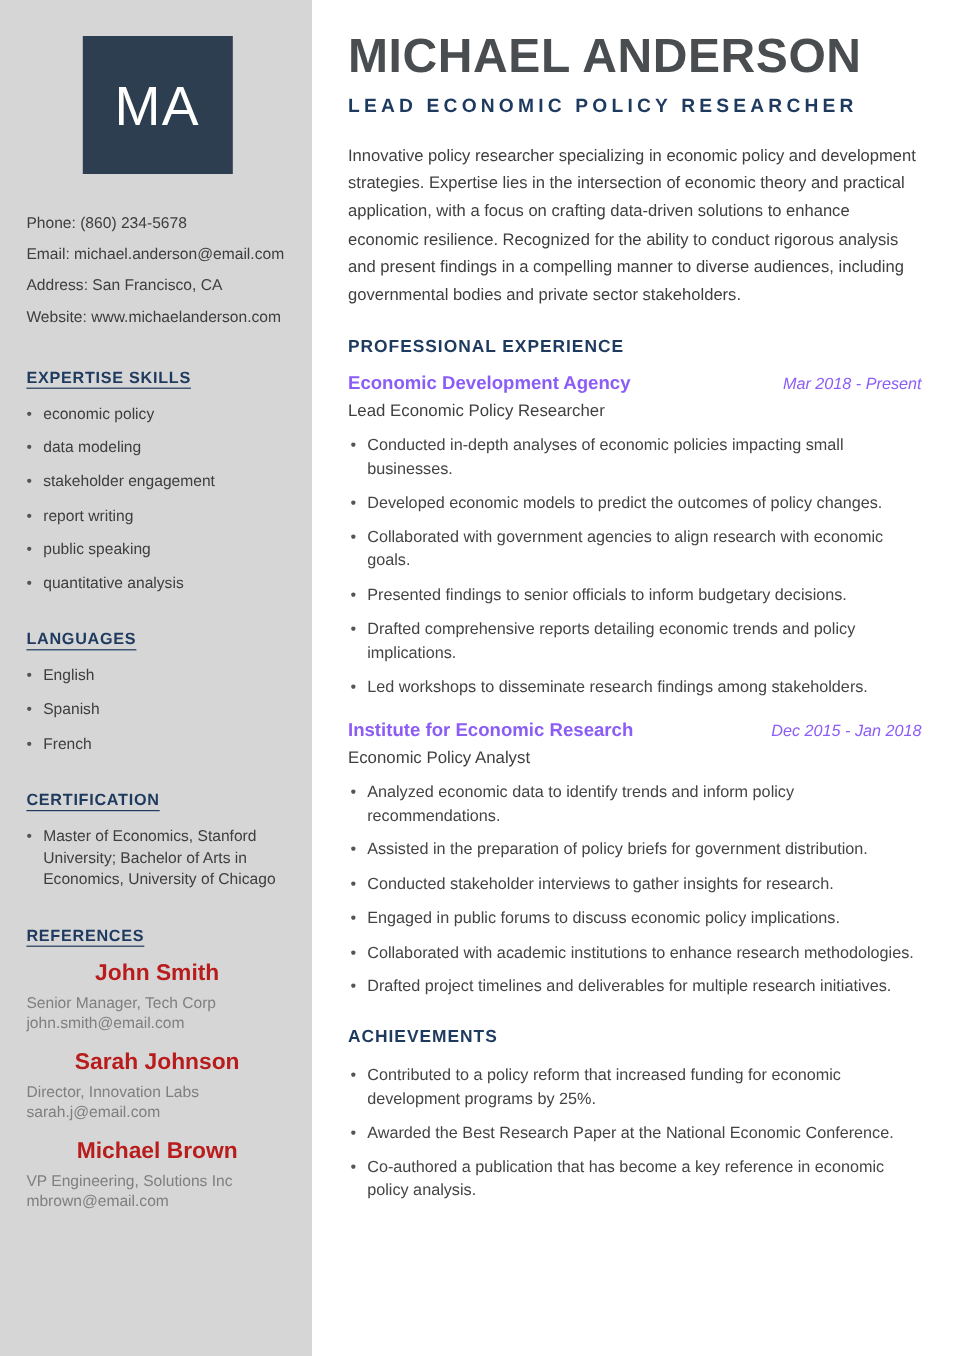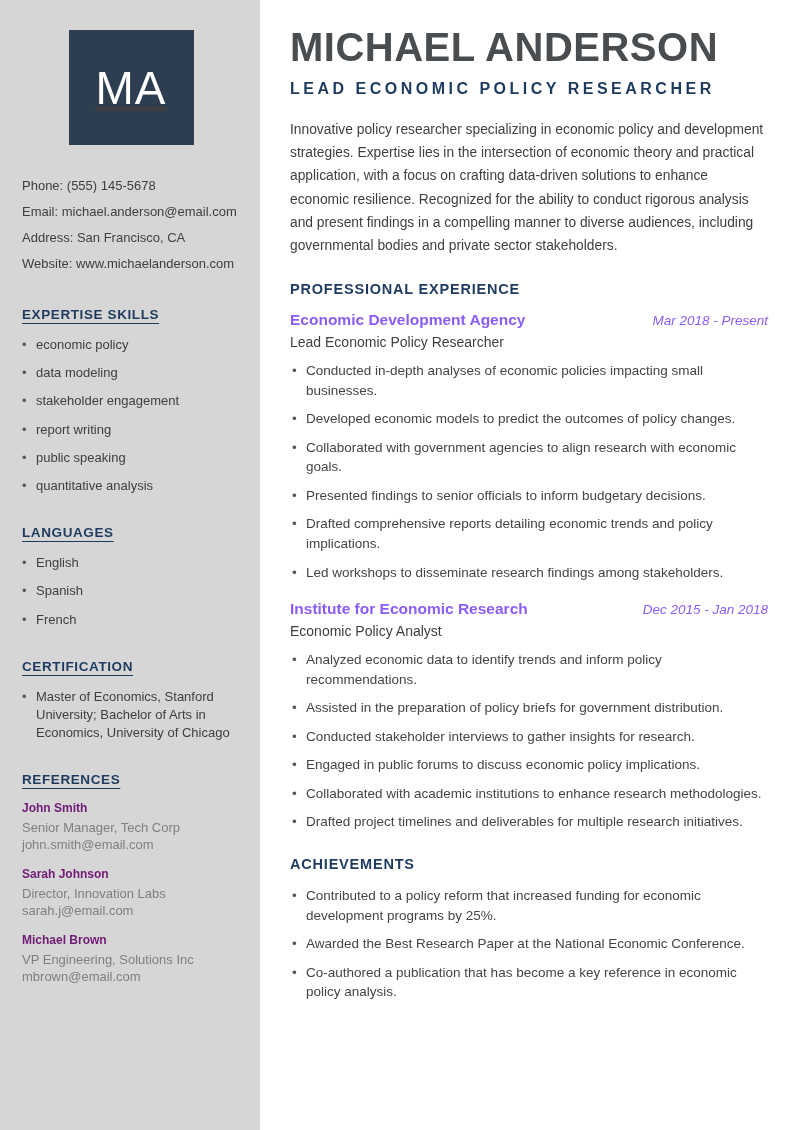--- a/index.html
+++ b/index.html
@@ -15,21 +15,21 @@
   
   .sidebar {
     width: 260px; flex-shrink: 0;
     background: #d6d6d6;
     padding: 30px 20px 20px 22px;
   }
   .avatar {
     width: 125px; height: 115px;
     background: #2d3e50;
     margin: 0 auto;
-    display: flex; align-items: center; justify-content: center; text-decoration: underline;
+    display: flex; align-items: center; justify-content: center;
   }
   .avatar span {
     color: #ffffff; font-size: 46px; font-weight: 400; letter-spacing: 1px;
   }
   .contact { margin-top: 28px; }
   .contact-line { font-size: 13px; color: #3e3e3e; line-height: 26px; }
 
   .side-heading {
     margin: 30px 0 14px 0;
     font-size: 13.5px; font-weight: bold; letter-spacing: 0.6px;
@@ -40,21 +40,21 @@
   .side-list li {
     position: relative; padding-left: 14px;
     font-size: 13px; color: #3e3e3e; line-height: 1.4;
     margin-bottom: 10px;
   }
   .side-list li::before {
     content: "•"; position: absolute; left: 0; top: 0; color: #555555;
   }
 
   .ref-entry { margin-bottom: 14px; }
-  .ref-name { font-size: 12px; font-weight: bold; color: #701a75; margin-bottom: 4px; }
+  .ref-name { font-size: 19px; font-weight: bold; color: #b91c1c; margin-bottom: 4px; text-align: center; }
   .ref-title, .ref-email { font-size: 13px; color: #7f7f7f; line-height: 17px; }
 
   
   .main { flex: 1; padding: 26px 32px 36px 30px; }
   .name {
     margin: 0; font-size: 40px; font-weight: bold; letter-spacing: 0.5px;
     color: #4a4d50; line-height: 1.05;
   }
   .title {
     margin-top: 12px;
@@ -92,21 +92,21 @@
 
 <div class="page">
 
   <aside class="sidebar">
 
     <div class="avatar">
       <span>MA</span>
     </div>
 
     <div class="contact">
-      <div class="contact-line">Phone: (555) 145-5678</div>
+      <div class="contact-line">Phone: (860) 234-5678</div>
       <div class="contact-line">Email: michael.anderson@email.com</div>
       <div class="contact-line">Address: San Francisco, CA</div>
       <div class="contact-line">Website: www.michaelanderson.com</div>
     </div>
 
     <div>
       <div class="side-heading">EXPERTISE SKILLS</div>
       <ul class="side-list">
         <li>economic policy</li>
         <li>data modeling</li>

